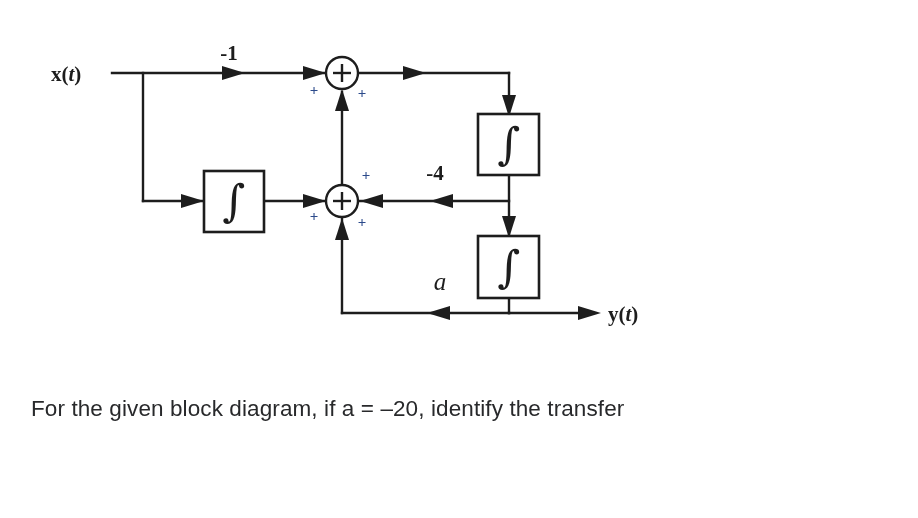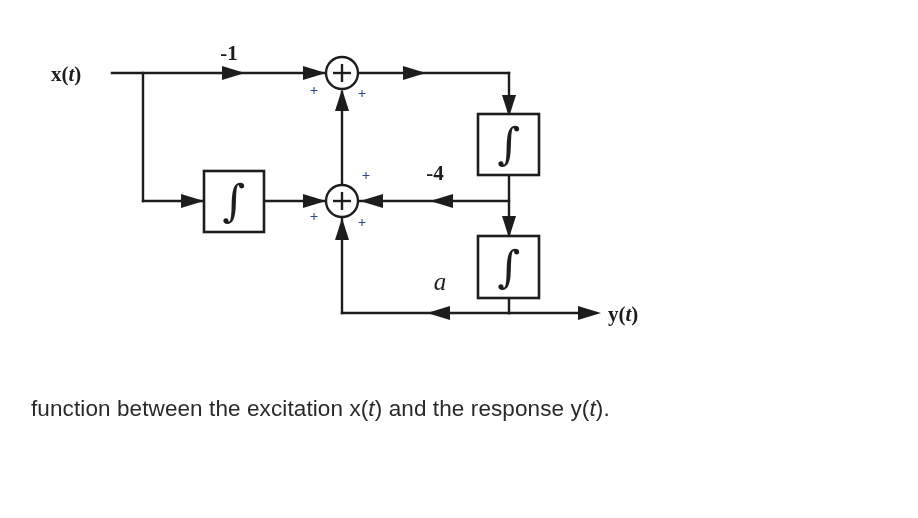--- a/index.html
+++ b/index.html
@@ -204,16 +204,16 @@
       <text class="alabel" x="440" y="290">a</text>
 
       <text class="iolabel" x="51" y="81"><tspan>x</tspan><tspan>(</tspan><tspan class="v">t</tspan><tspan>)</tspan></text>
 
       <text class="iolabel" x="608" y="321"><tspan>y</tspan><tspan>(</tspan><tspan class="v">t</tspan><tspan>)</tspan></text>
 
     </svg>
   </div>
 
   <div id="caption">
-    <div><span>function between the excitation x(</span><i>t</i><span>) and the response y(</span><i>t</i><span>).</span></div>
+    <div><span>For the given block diagram, if a = –20, identify the transfer</span></div>
   </div>
 
 </div>
 
 </body></html>

